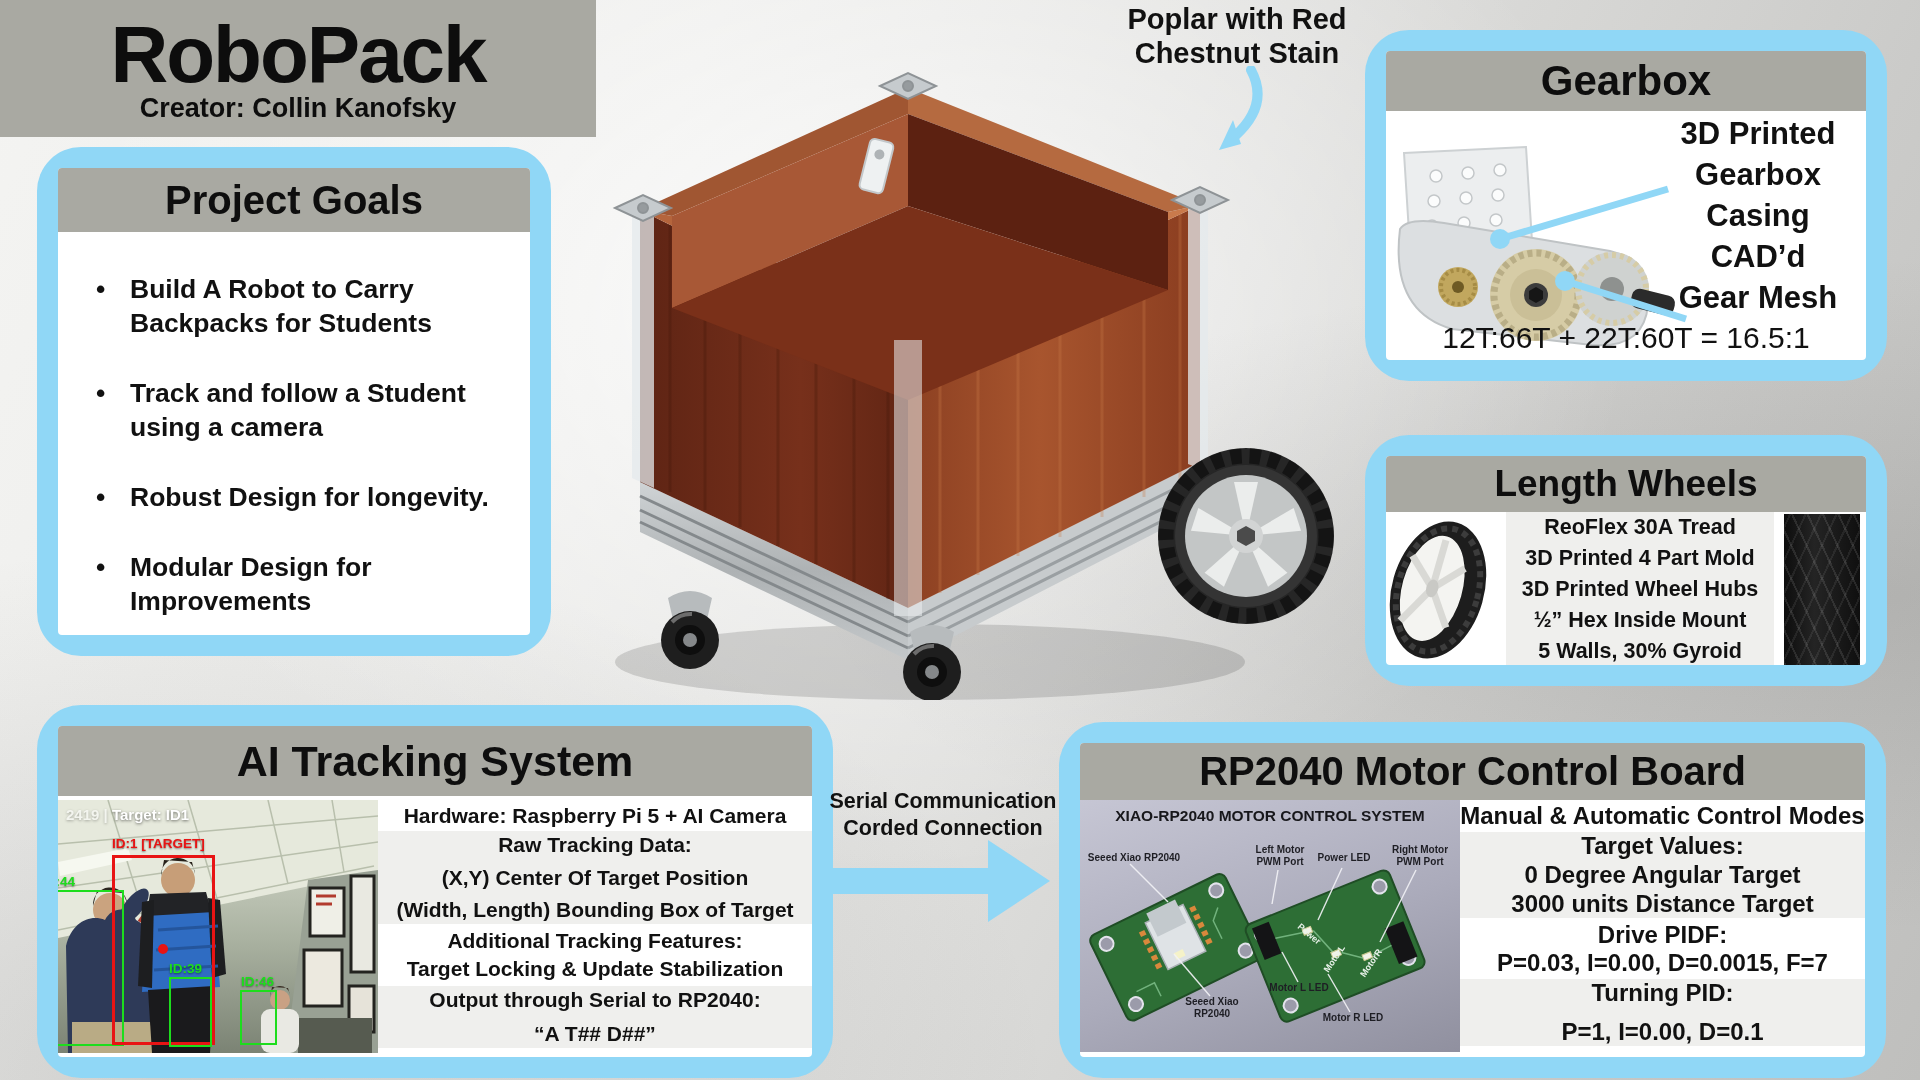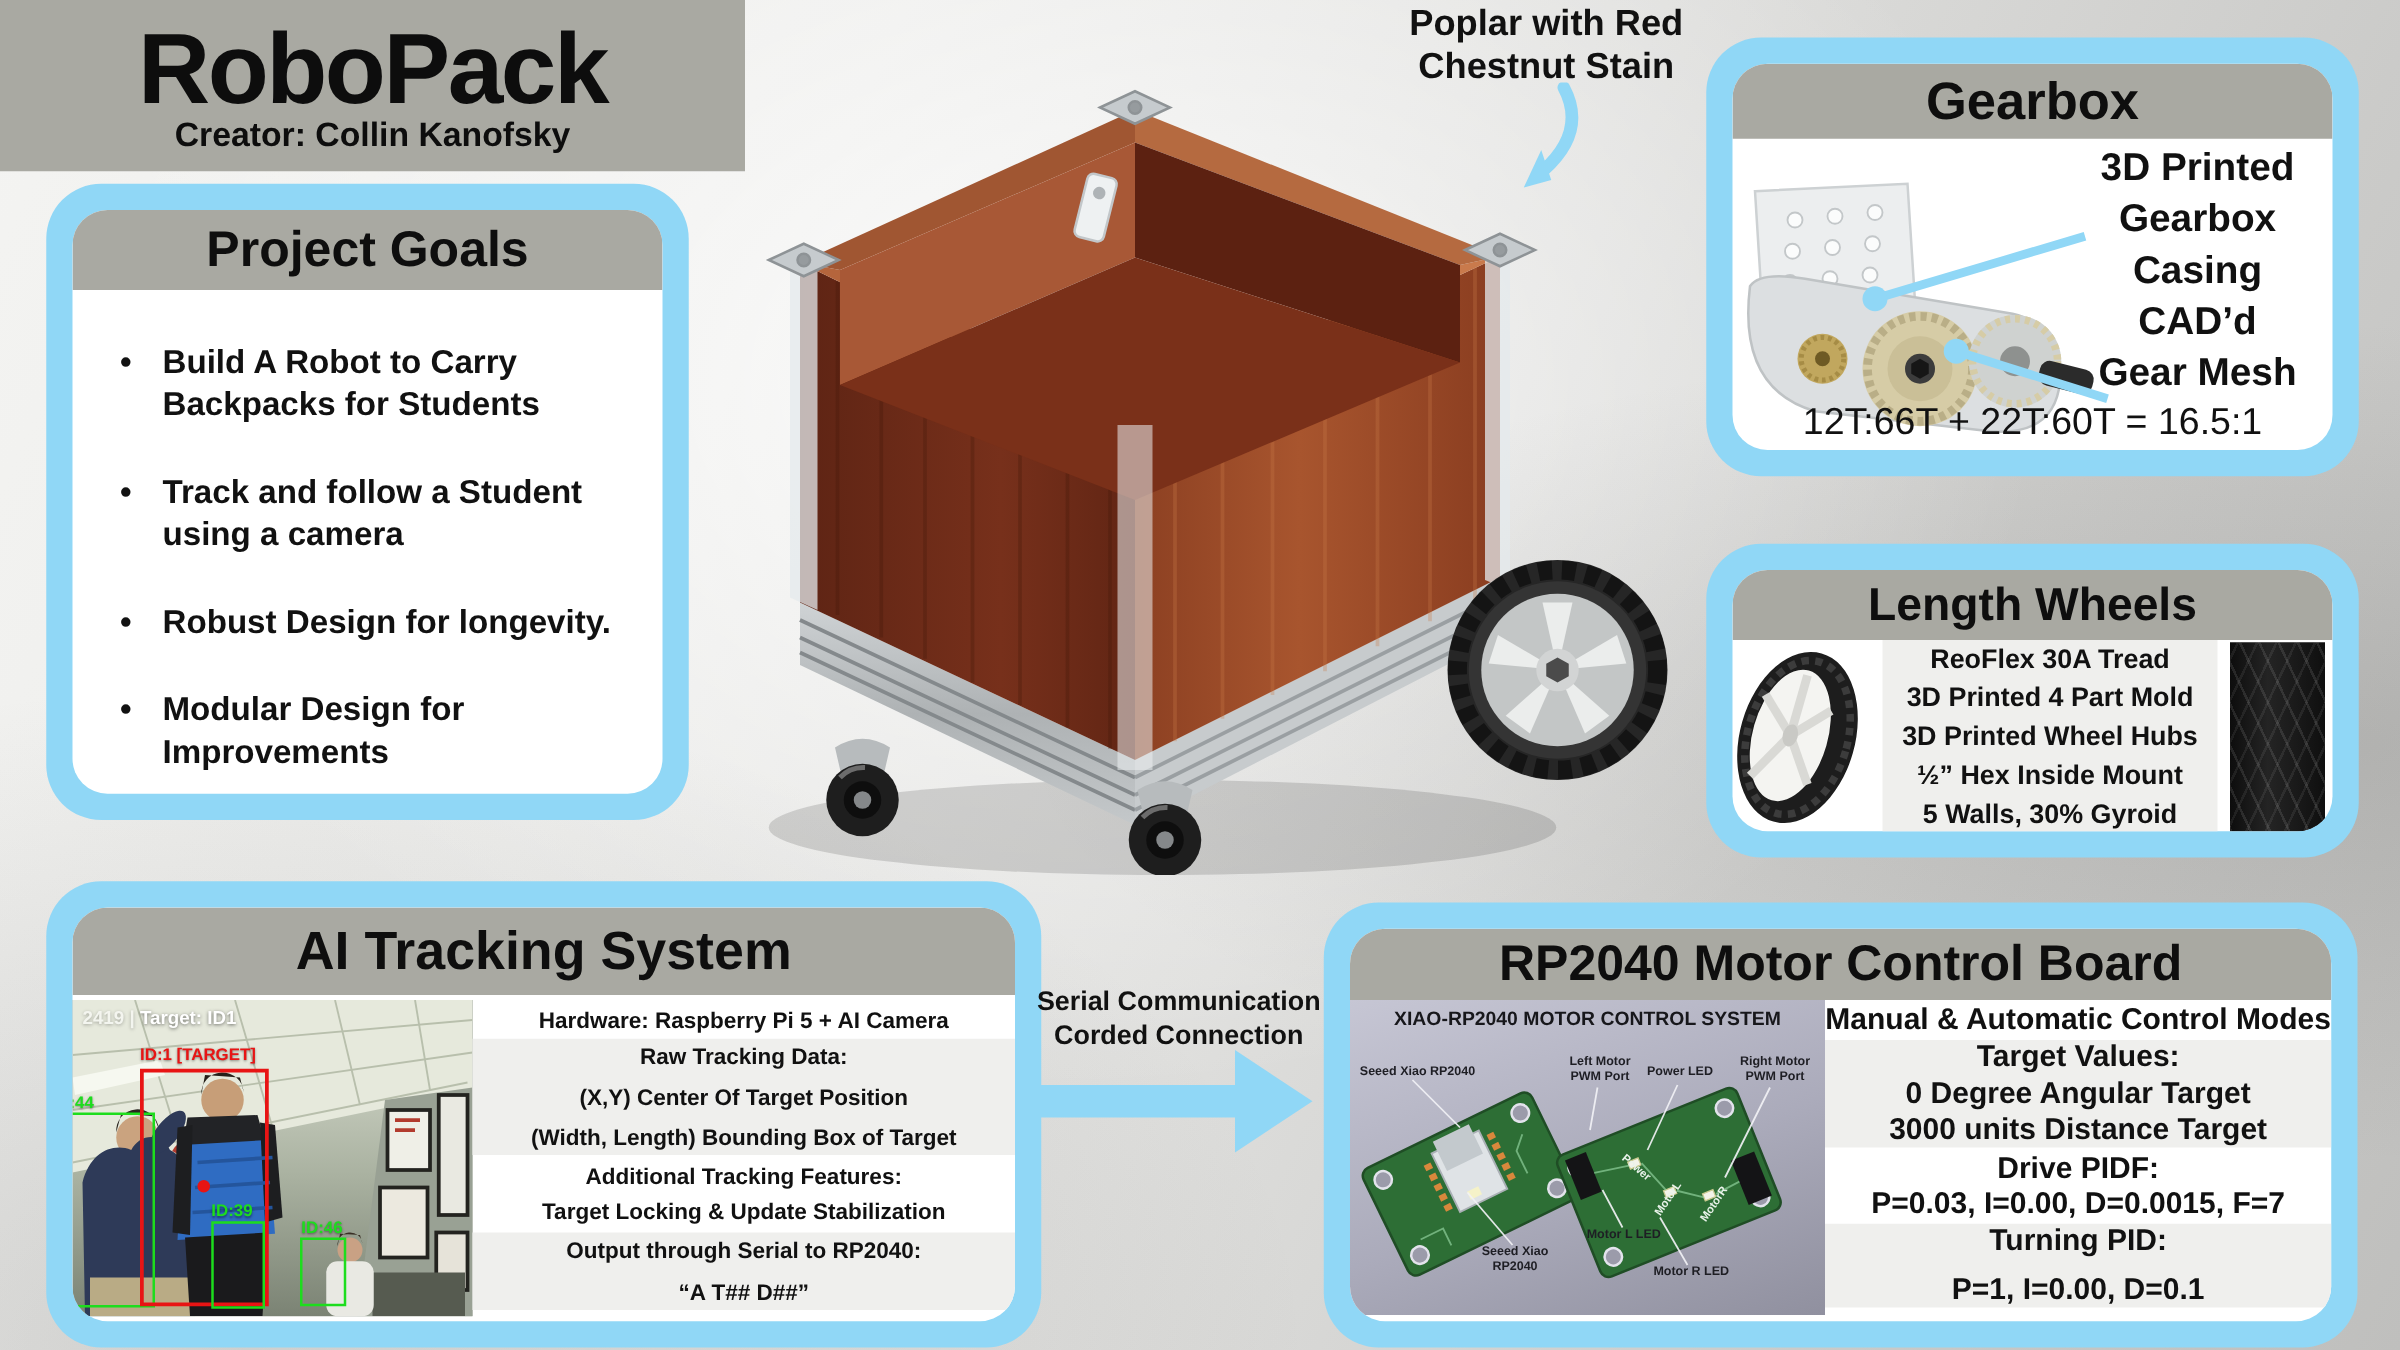--- a/index.html
+++ b/index.html
@@ -14,21 +14,21 @@
   .bg-shade{position:absolute;left:0;top:0;width:100%;height:100%;
     background:radial-gradient(ellipse at 98% 55%, rgba(90,90,88,.18), rgba(0,0,0,0) 40%),
                radial-gradient(ellipse at 10% 100%, rgba(90,90,88,.20), rgba(0,0,0,0) 35%);}
   
   .banner{position:absolute;left:0;top:0;width:596px;height:137px;background:var(--header-gray,#A9A9A2);
     display:flex;flex-direction:column;align-items:center;justify-content:center;}
   .banner-title{font-size:80px;font-weight:800;letter-spacing:-2px;line-height:84px;color:#0d0d0d;}
   .banner-creator{font-size:27px;font-weight:700;margin-top:-4px;color:#0d0d0d;}
   
   .panel{position:absolute;background:var(--accent-blue,#90D7F6);border-radius:44px;}
-  .inner{position:absolute;left:21px;top:21px;right:21px;bottom:21px;background:#fff;border-radius:28px;overflow:hidden;}
+  .inner{position:absolute;left:21px;top:21px;right:21px;bottom:21px;background:#fff;border-radius:4px;overflow:hidden;}
   .phead{position:absolute;left:0;top:0;width:100%;background:var(--header-gray,#A9A9A2);
     display:flex;align-items:center;justify-content:center;font-weight:800;color:#0e0e0e;}
   
   .goals-panel{left:37px;top:147px;width:514px;height:509px;}
   .goals-panel .phead{height:64px;font-size:40px;}
   .goals{position:absolute;left:38px;top:104px;margin:0;padding:0;list-style:none;}
   .goals li{display:flex;margin-bottom:36px;font-size:26.5px;line-height:34px;font-weight:800;}
   .goals li .blt{width:34px;flex:none;}
   .goals li .gtxt{max-width:398px;}
   
@@ -62,21 +62,21 @@
   .tbox.grn{border-color:var(--track-green,#1DDD1D);border-width:2.5px;}
   .tlabel{position:absolute;font-size:13.5px;font-weight:800;white-space:nowrap;text-shadow:0 1px 2px rgba(0,0,0,.45);}
   .tlabel.red{color:var(--target-red,#E81414);}
   .tlabel.grn{color:var(--track-green,#1DDD1D);}
   .tdot{position:absolute;width:10px;height:10px;border-radius:50%;background:var(--target-red,#E81414);}
   .info-rows{position:absolute;left:320px;top:74px;width:434px;}
   .rp-panel .info-rows{left:380px;top:57px;width:405px;}
   .irow{display:flex;flex-direction:column;align-items:center;justify-content:center;text-align:center;
     font-weight:800;width:100%;}
   .irow.gray{background:var(--row-gray,#EFEFED);justify-content:space-between;}
-  .ai-panel .irow{font-size:18px;line-height:28px;}
+  .ai-panel .irow{font-size:21px;line-height:28px;}
   .rp-panel .irow{font-size:24px;line-height:28px;}
   
   .serial-label{position:absolute;left:826px;top:788px;width:234px;text-align:center;
     font-size:21.5px;line-height:27px;font-weight:800;}
   .serial-arrow{position:absolute;left:812px;top:838px;}
   
   .rp-panel{left:1059px;top:722px;width:827px;height:356px;}
   .rp-panel .phead{height:57px;font-size:40px;}
   .board-img{position:absolute;left:0;top:57px;width:380px;height:252px;
     background:linear-gradient(160deg,#c6c6d4 0%,#ababbb 55%,#90909f 100%);}

